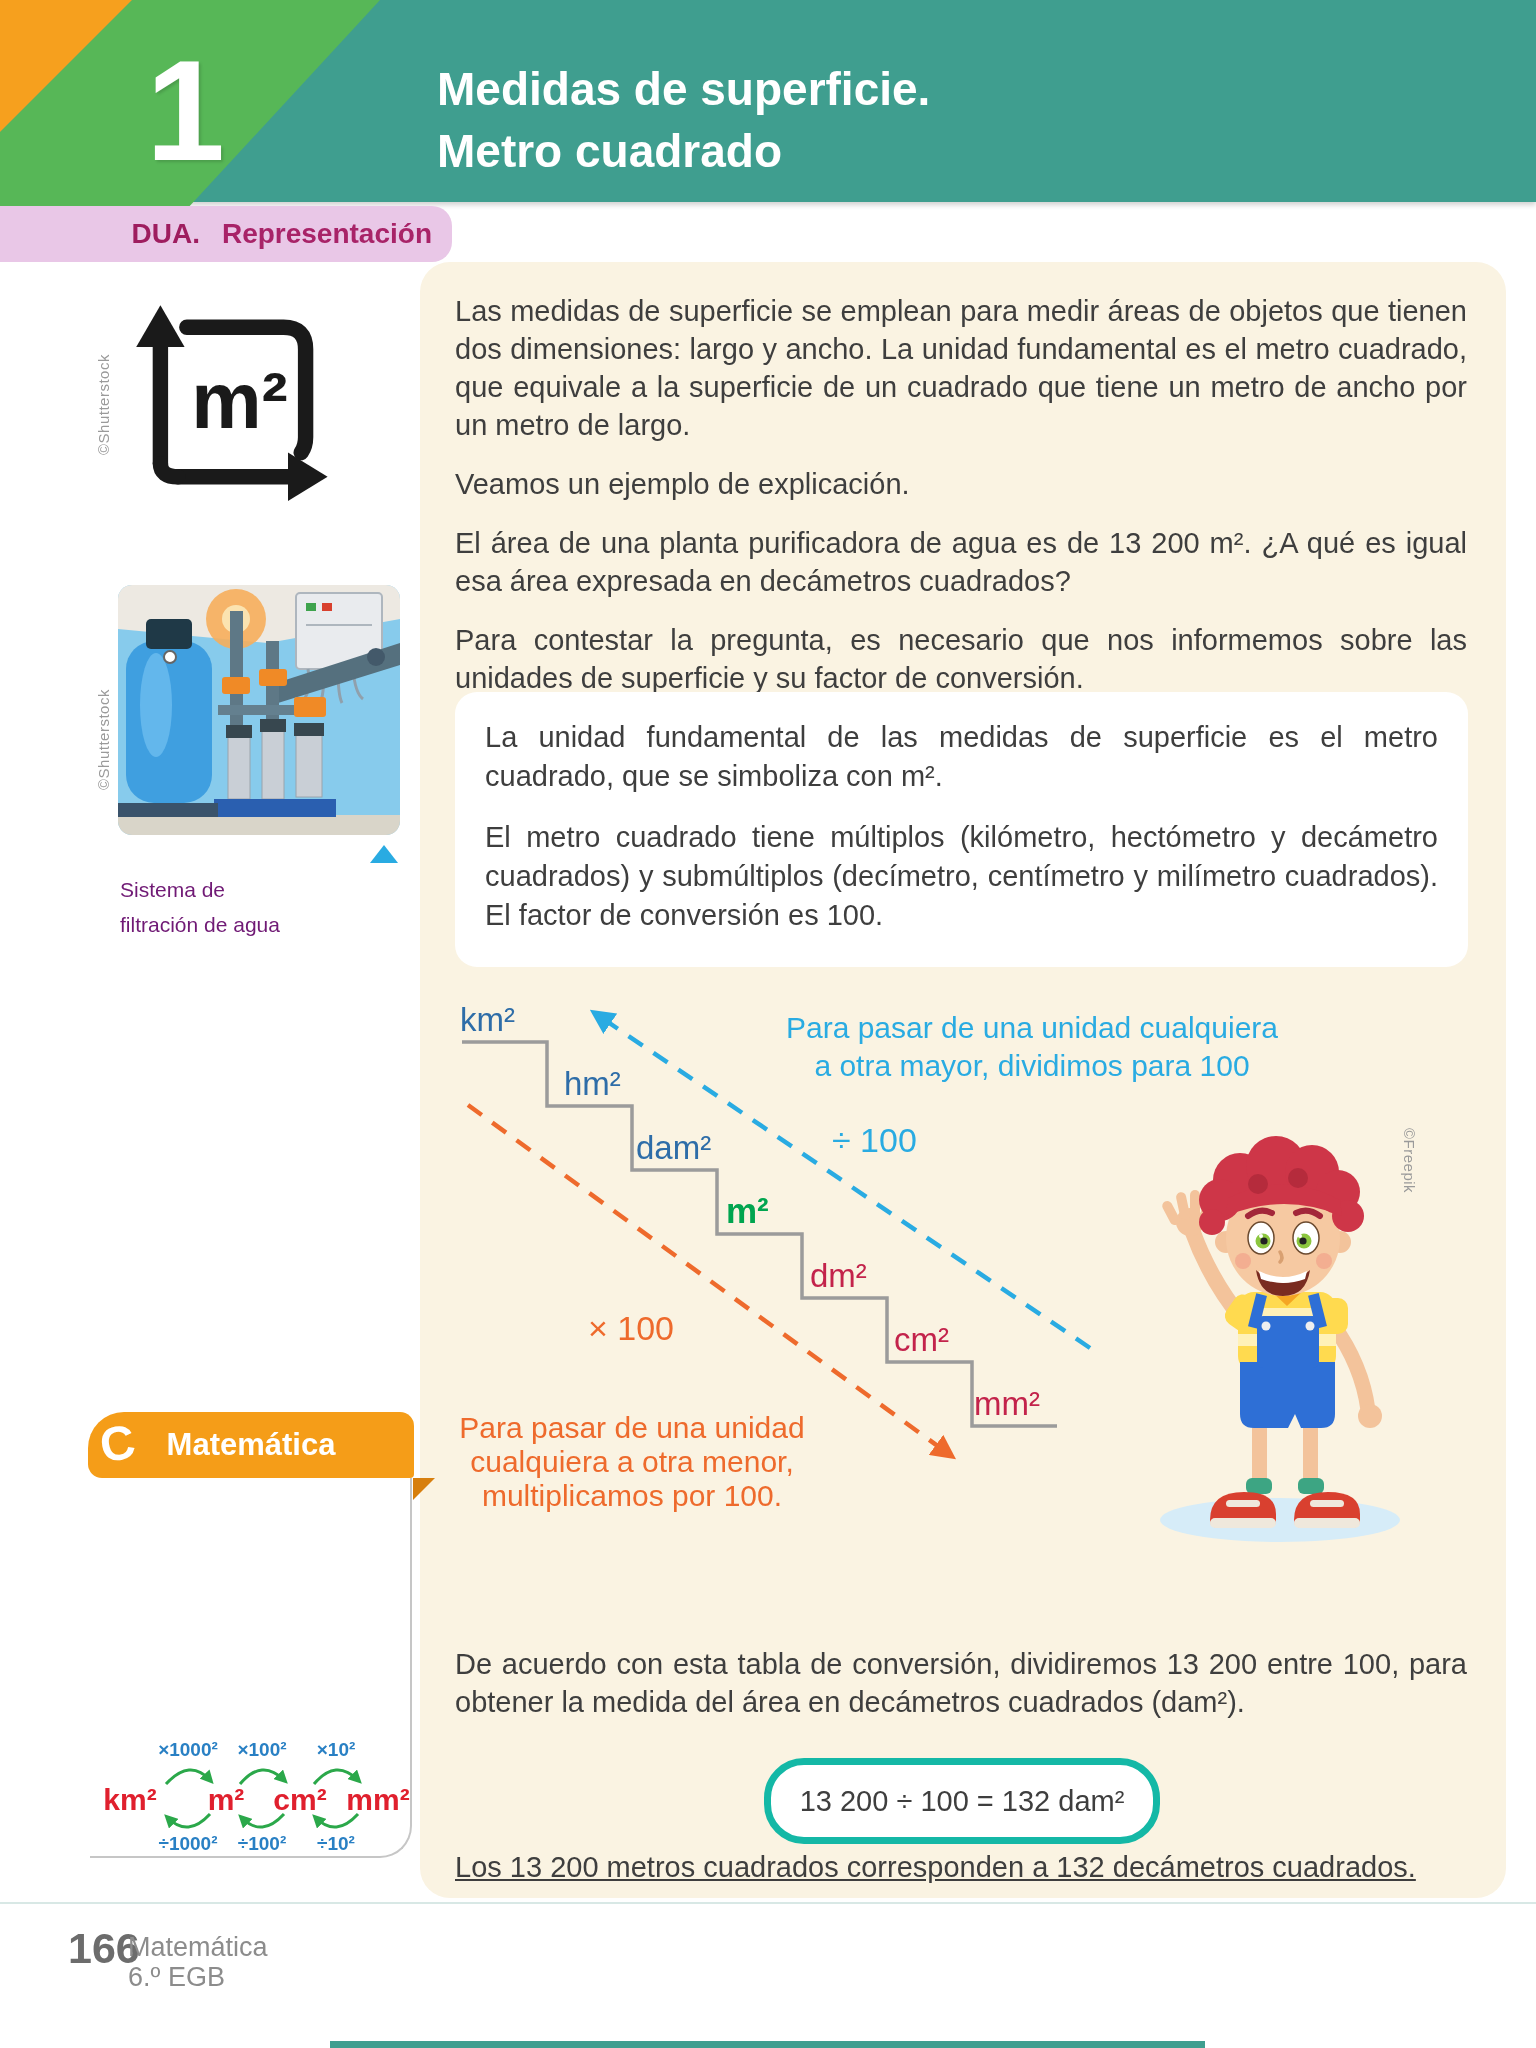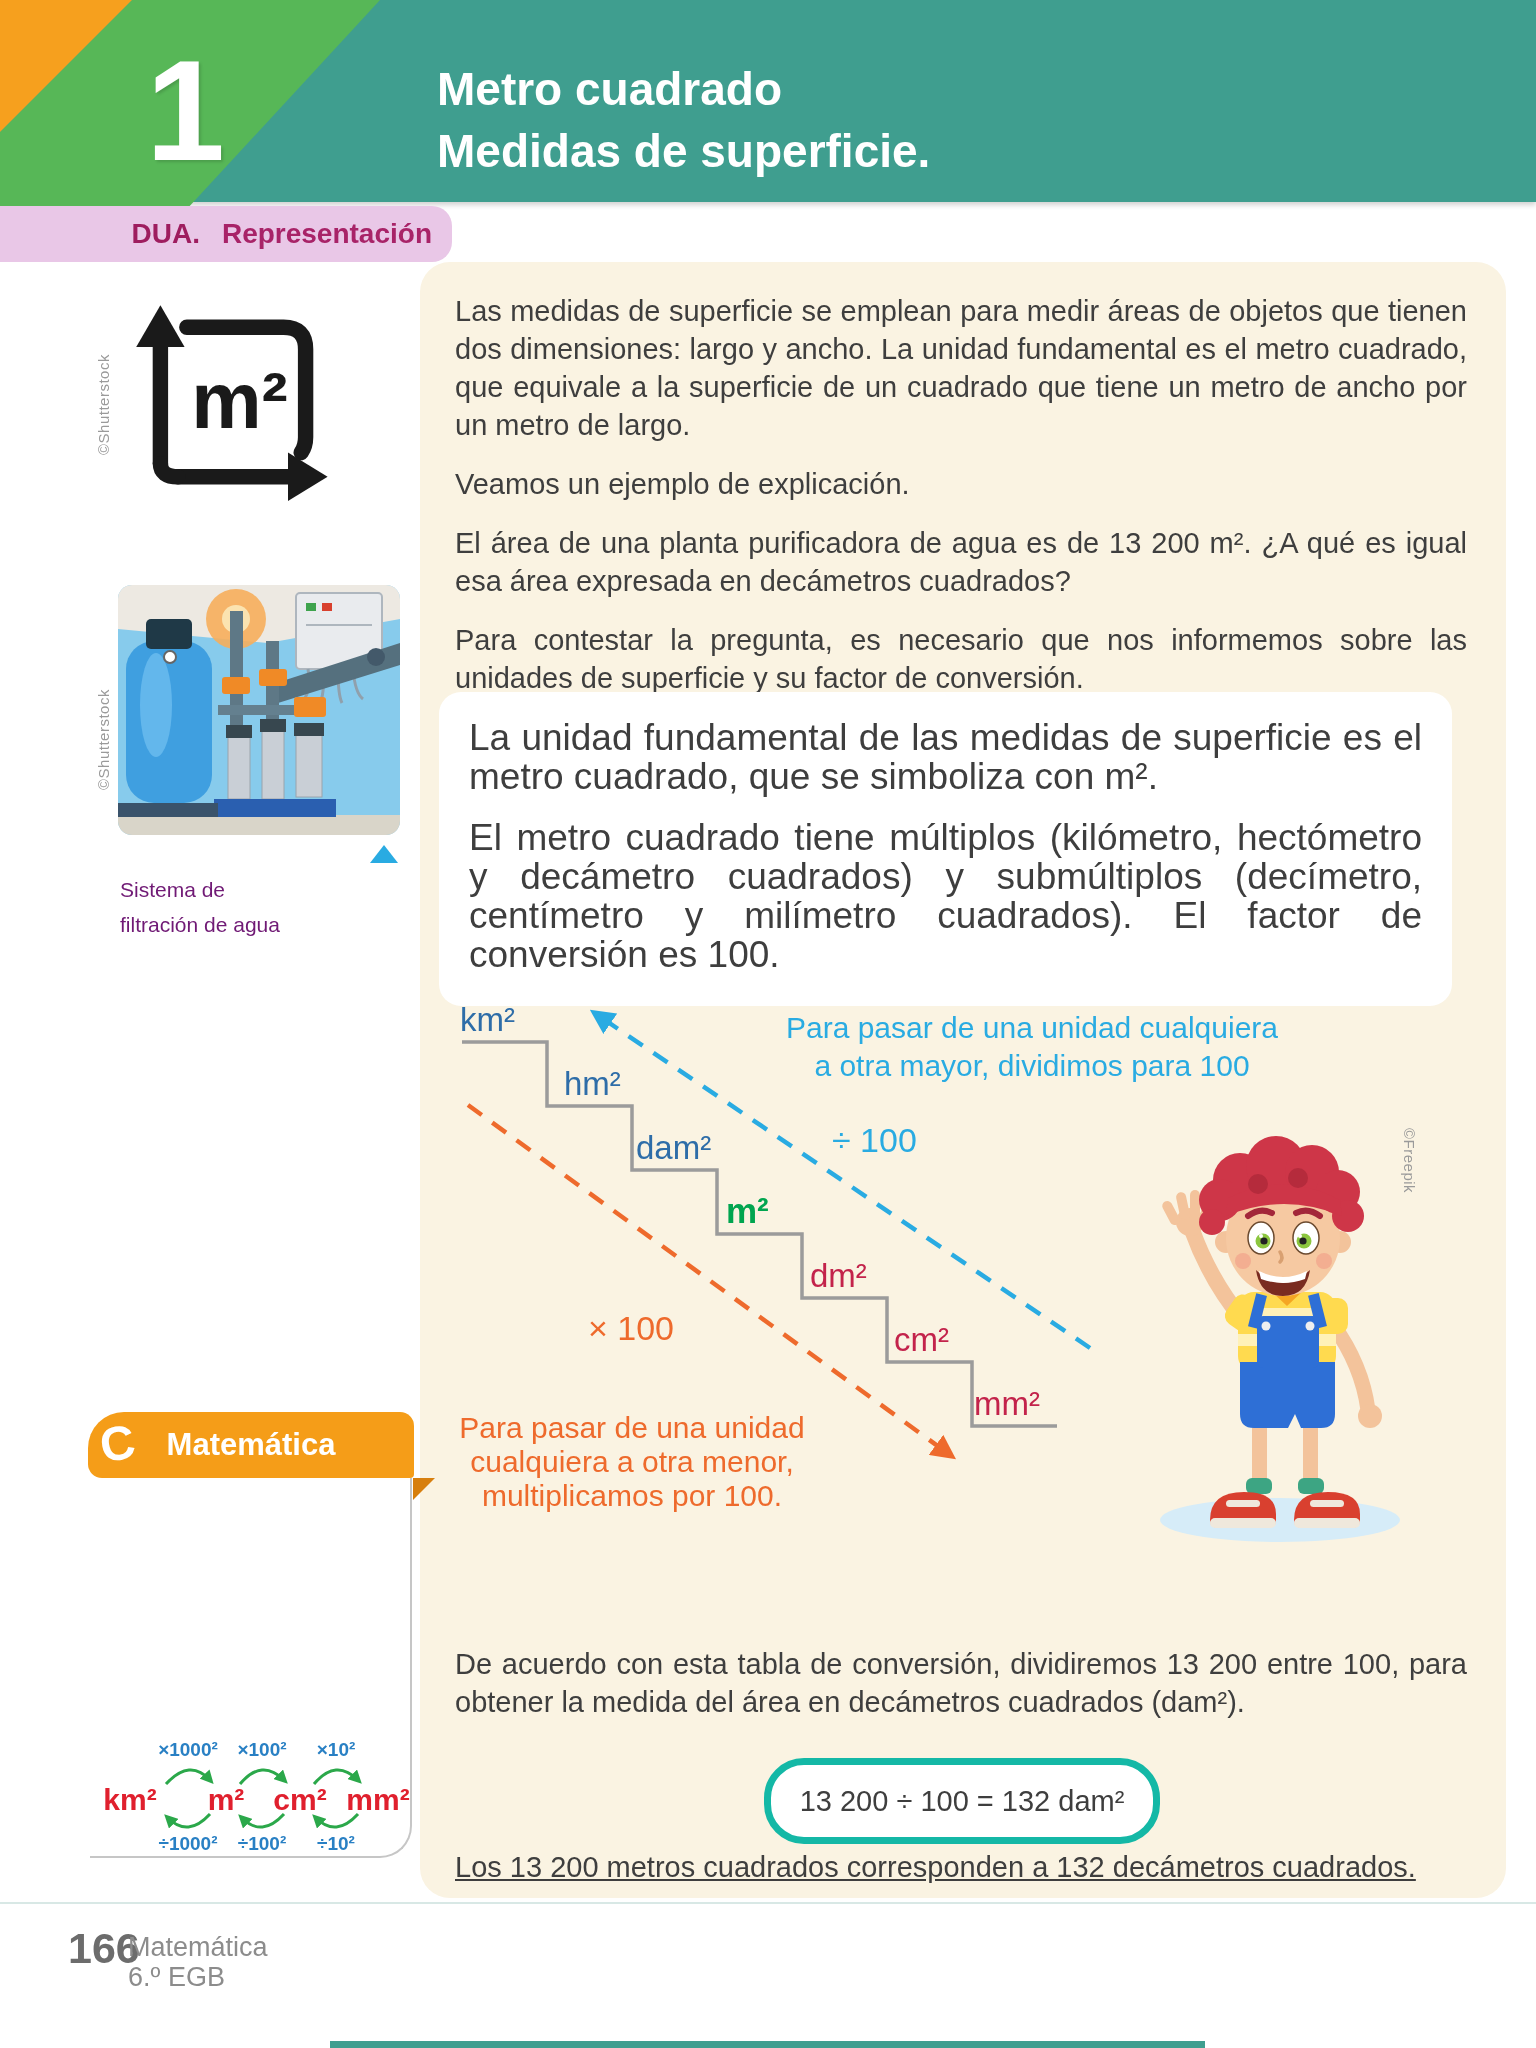--- a/index.html
+++ b/index.html
@@ -30,22 +30,22 @@
   .photo{position:absolute;left:118px;top:585px;width:282px;height:250px;border-radius:14px;overflow:hidden;}
   .tri-up{position:absolute;left:370px;top:845px;width:0;height:0;border-left:14px solid transparent;
           border-right:14px solid transparent;border-bottom:18px solid #29ABE2;}
   .caption{position:absolute;left:120px;top:872px;width:282px;text-align:left;color:#701a75;
            font-size:21px;line-height:35px;}
 
   
   .panel{position:absolute;left:420px;top:262px;width:1086px;height:1636px;background:#FAF3E2;border-radius:30px;}
   .ptext{position:absolute;left:455px;width:1012px;color:#3E3E3E;font-size:29px;line-height:38px;text-align:justify;}
   .ptext p{margin:0 0 21px 0;}
-  .infobox{position:absolute;left:439px;top:692px;width:1013px;box-sizing:border-box;background:#ffffff;
-           border-radius:22px;padding:26px 30px 10px 30px;color:#3E3E3E;font-size:37px;line-height:39px;text-align:justify;}
+  .infobox{position:absolute;left:455px;top:692px;width:1013px;box-sizing:border-box;background:#ffffff;
+           border-radius:22px;padding:26px 30px 10px 30px;color:#3E3E3E;font-size:29px;line-height:39px;text-align:justify;}
   .infobox p{margin:0 0 22px 0;}
 
   
   .stairsvg{position:absolute;left:420px;top:975px;width:1086px;height:590px;}
 
   
   .boy{position:absolute;left:1140px;top:1080px;width:300px;height:470px;}
 
   
   .pill{position:absolute;left:764px;top:1758px;width:382px;height:72px;background:#ffffff;
@@ -77,22 +77,22 @@
 
 <div id="page">
 
   <div class="hdr-teal"></div>
   <svg class="hdr-green" viewBox="0 0 400 210" width="400" height="210">
     <polygon points="132,0 380,0 186,210 0,210 0,132" fill="#57B757"></polygon>
     <polygon points="0,0 132,0 0,132" fill="#F6A01E"></polygon>
   </svg>
   <div class="hdr-num">1</div>
   <div class="hdr-title">
+    <div>Medidas de superficie.</div>
     <div>Metro cuadrado</div>
-    <div>Medidas de superficie.</div>
   </div>
 
   <div class="dua">
     <b>DUA.</b>
     <span class="rep">Representación</span>
   </div>
 
   <span class="credit rot-ccw" style="left:95px;top:455px;">©Shutterstock</span>
 
   <svg class="m2icon" viewBox="0 0 100 100">

